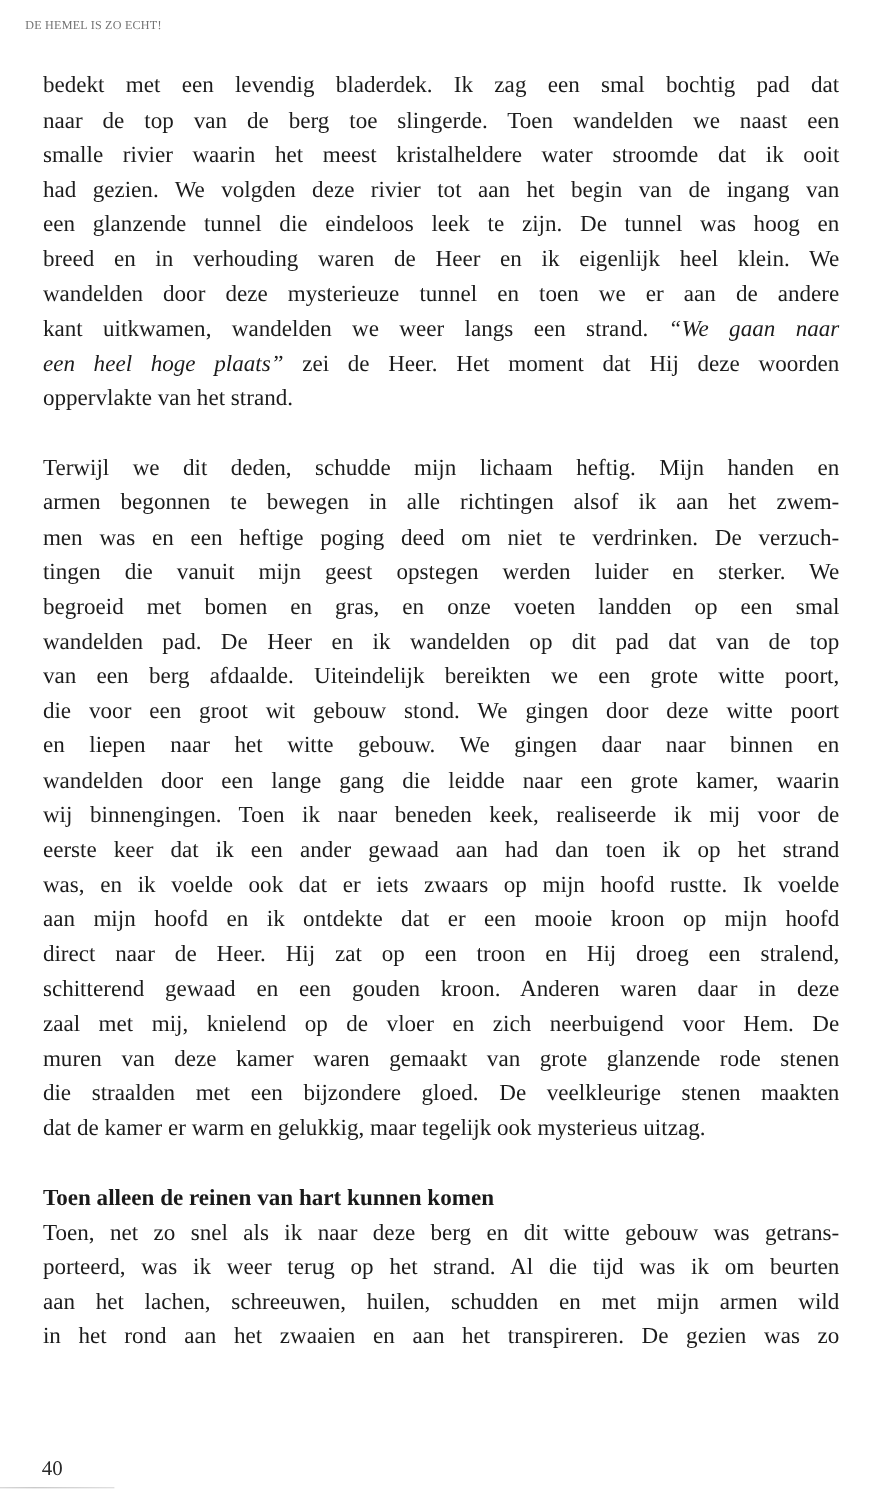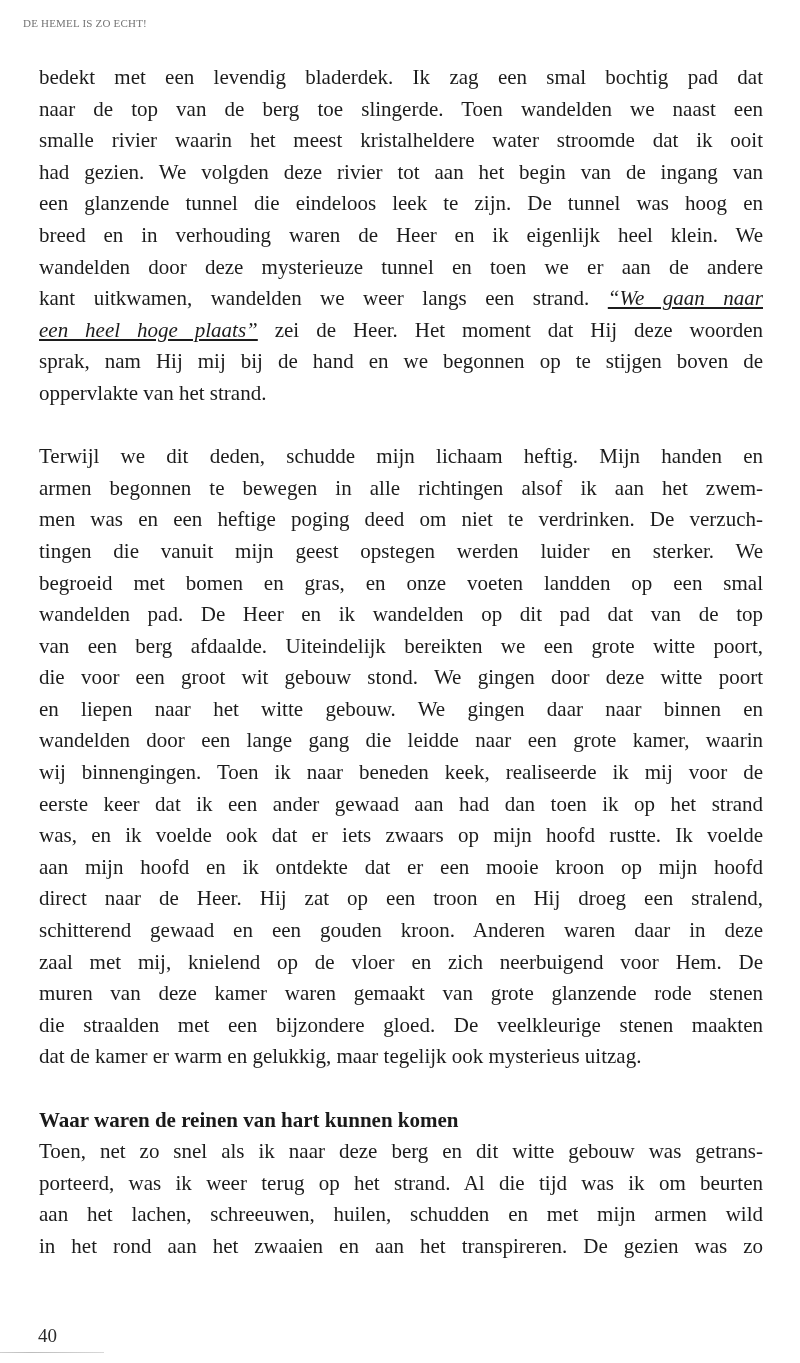--- a/index.html
+++ b/index.html
@@ -42,21 +42,20 @@
       display: block;
       text-align: justify;
       text-align-last: justify;
       white-space: nowrap;
     }
     .para .line.last {
       text-align-last: left;
     }
     .para em {
       font-style: italic;
-      text-decoration: underline;
     }
     .gap {
       height: 31.6px;
     }
     .subheading {
       margin: 0;
       font-size: 21px;
       line-height: 31.6px;
       font-weight: bold;
       color: #1a1a1a;
@@ -87,21 +86,20 @@
   <p class="para">
     <span class="line">bedekt met een levendig bladerdek. Ik zag een smal bochtig pad dat</span>
     <span class="line">naar de top van de berg toe slingerde. Toen wandelden we naast een</span>
     <span class="line">smalle rivier waarin het meest kristalheldere water stroomde dat ik ooit</span>
     <span class="line">had gezien. We volgden deze rivier tot aan het begin van de ingang van</span>
     <span class="line">een glanzende tunnel die eindeloos leek te zijn. De tunnel was hoog en</span>
     <span class="line">breed en in verhouding waren de Heer en ik eigenlijk heel klein. We</span>
     <span class="line">wandelden door deze mysterieuze tunnel en toen we er aan de andere</span>
     <span class="line"><span>kant uitkwamen, wandelden we weer langs een strand. </span><em>“We gaan naar</em></span>
     <span class="line"><em>een heel hoge plaats”</em><span> zei de Heer. Het moment dat Hij deze woorden</span></span>
-    <span class="line">sprak, nam Hij mij bij de hand en we begonnen op te stijgen boven de</span>
     <span class="line last">oppervlakte van het strand.</span>
   </p>
 
   <div class="gap"></div>
 
   <p class="para" id="para2">
       <span class="line">Terwijl we dit deden, schudde mijn lichaam heftig. Mijn handen en</span>
       <span class="line">armen begonnen te bewegen in alle richtingen alsof ik aan het zwem-</span>
       <span class="line">men was en een heftige poging deed om niet te verdrinken. De verzuch-</span>
       <span class="line">tingen die vanuit mijn geest opstegen werden luider en sterker. We</span>
@@ -118,21 +116,21 @@
       <span class="line">direct naar de Heer. Hij zat op een troon en Hij droeg een stralend,</span>
       <span class="line">schitterend gewaad en een gouden kroon. Anderen waren daar in deze</span>
       <span class="line">zaal met mij, knielend op de vloer en zich neerbuigend voor Hem. De</span>
       <span class="line">muren van deze kamer waren gemaakt van grote glanzende rode stenen</span>
       <span class="line">die straalden met een bijzondere gloed. De veelkleurige stenen maakten</span>
       <span class="line last">dat de kamer er warm en gelukkig, maar tegelijk ook mysterieus uitzag.</span>
     </p>
 
   <div class="gap"></div>
 
-  <h2 class="subheading">Waar waren de reinen van hart kunnen komen</h2>
+  <h2 class="subheading">Toen alleen de reinen van hart kunnen komen</h2>
 
   <p class="para" id="para3">
       <span class="line">Toen, net zo snel als ik naar deze berg en dit witte gebouw was getrans-</span>
       <span class="line">porteerd, was ik weer terug op het strand. Al die tijd was ik om beurten</span>
       <span class="line">aan het lachen, schreeuwen, huilen, schudden en met mijn armen wild</span>
       <span class="line">in het rond aan het zwaaien en aan het transpireren. De gezien was zo</span>
     </p>
 
 </div>
 

